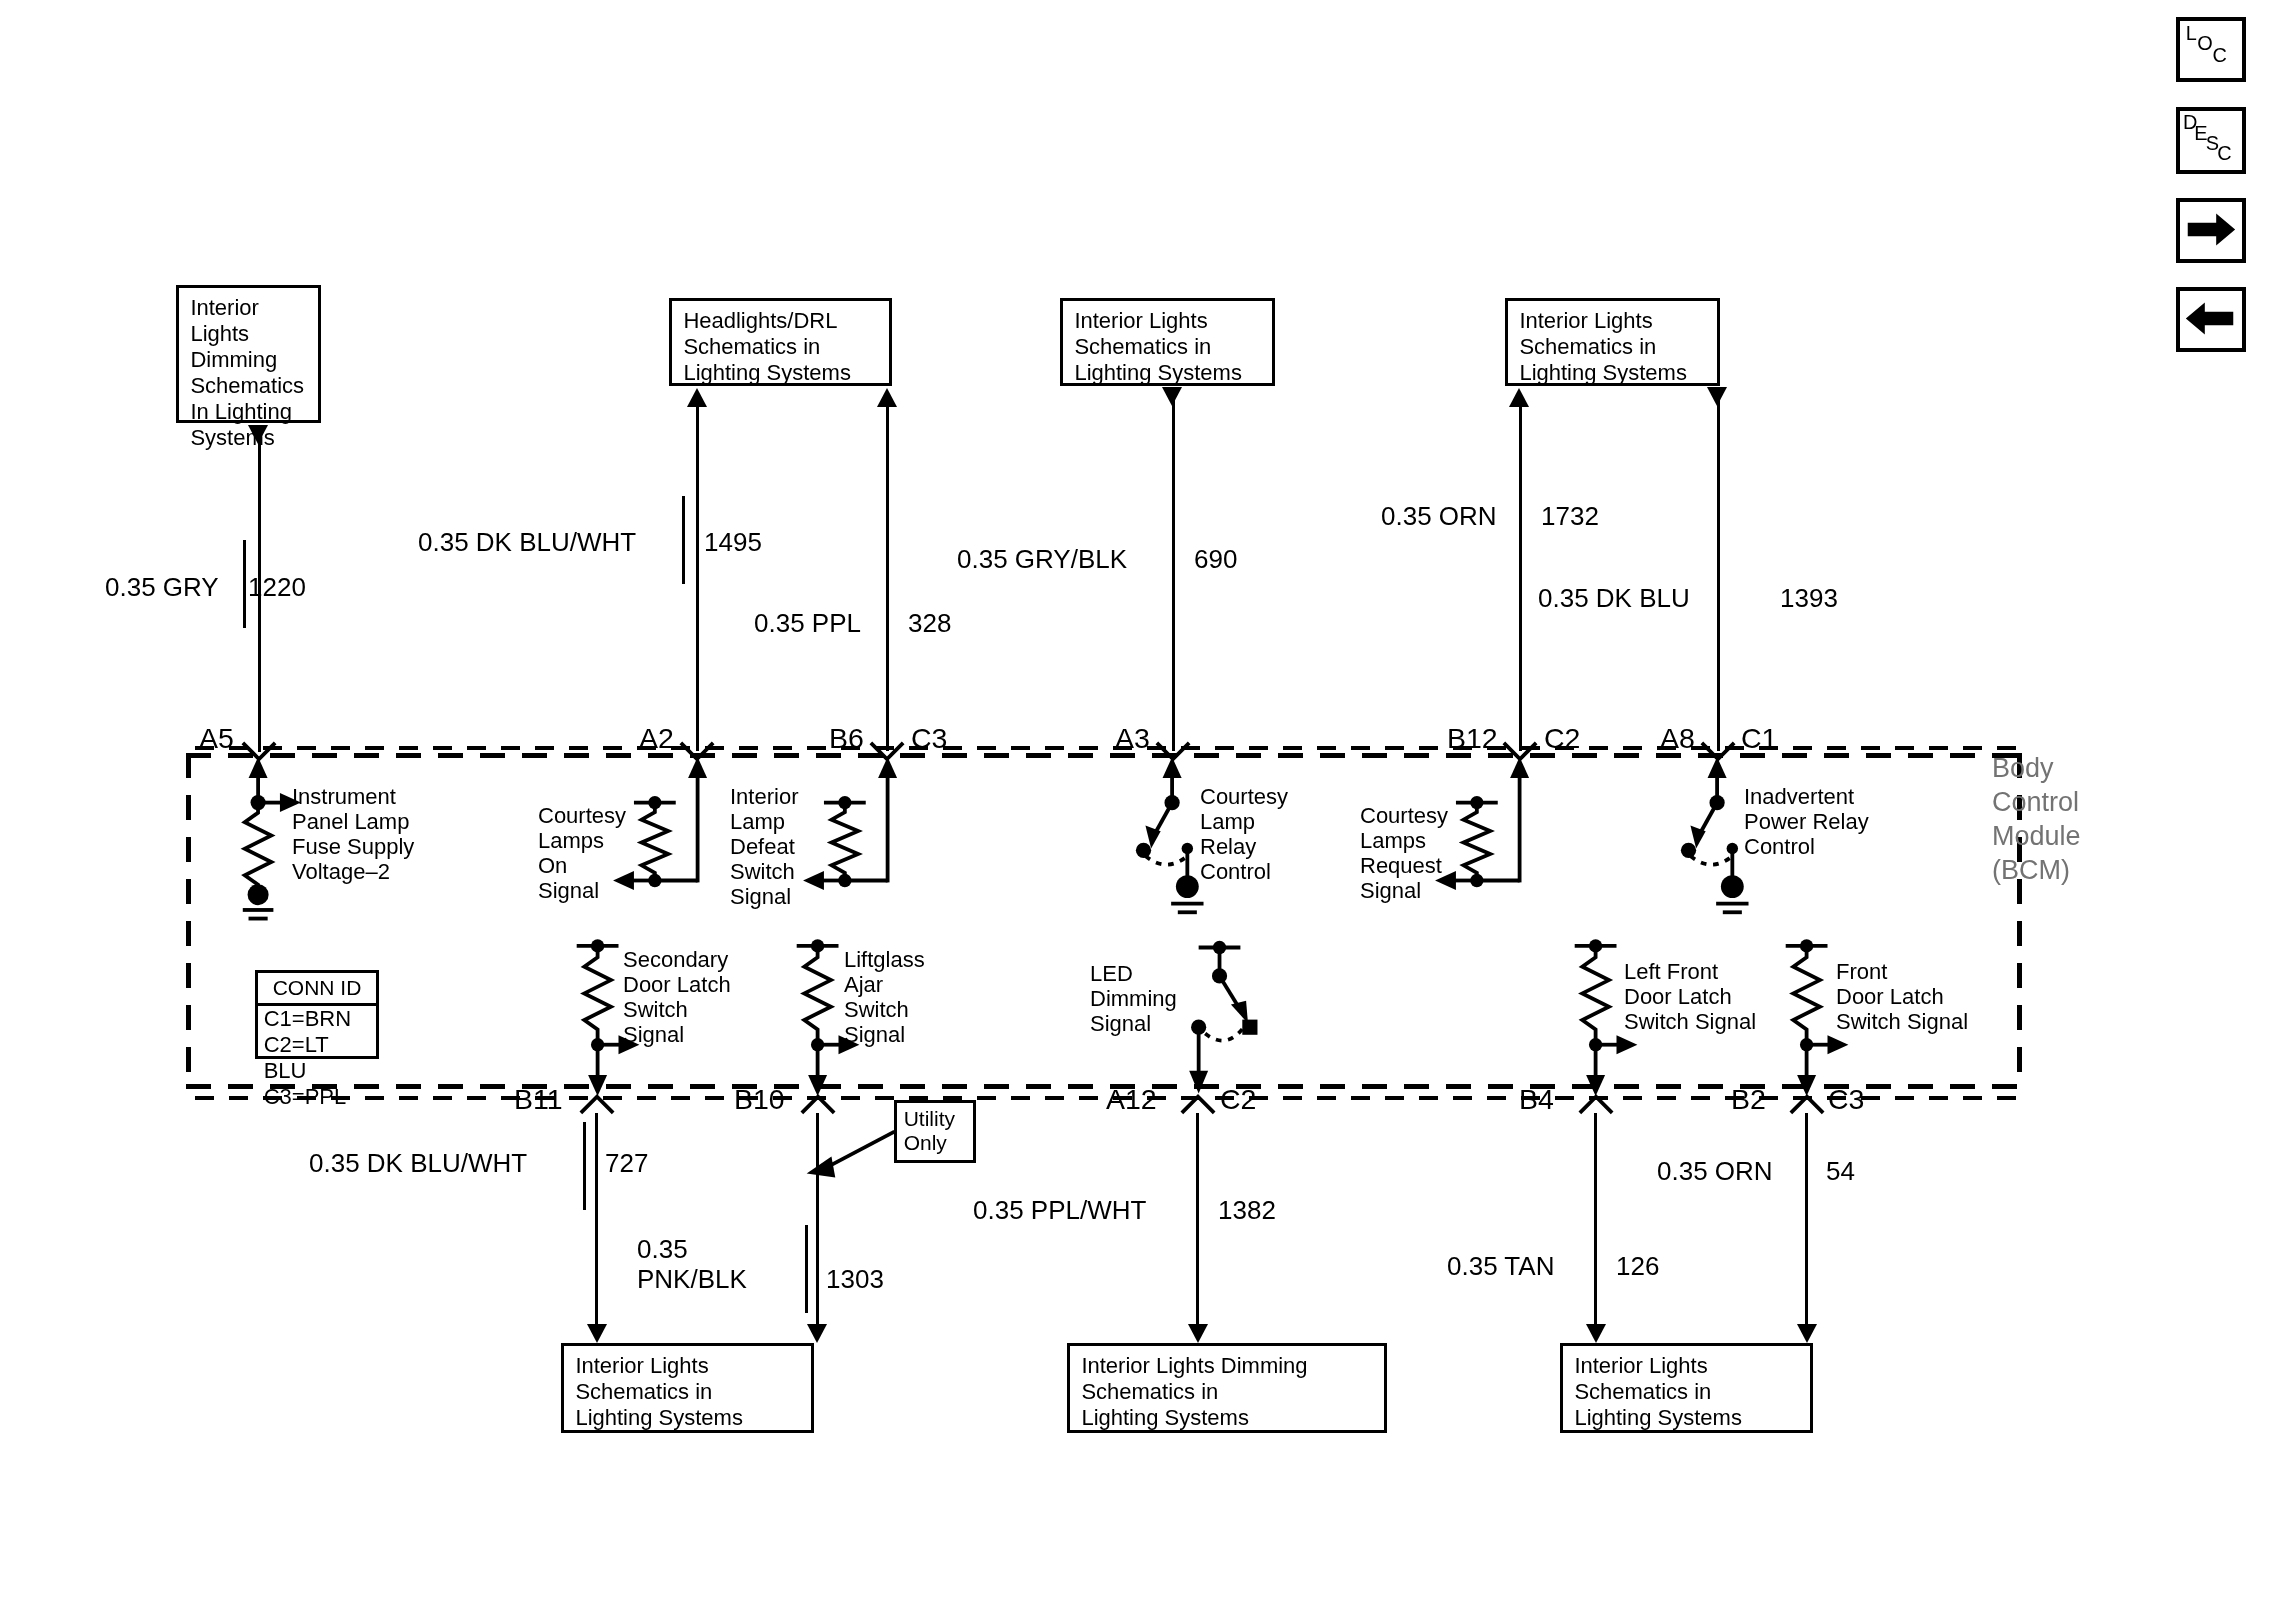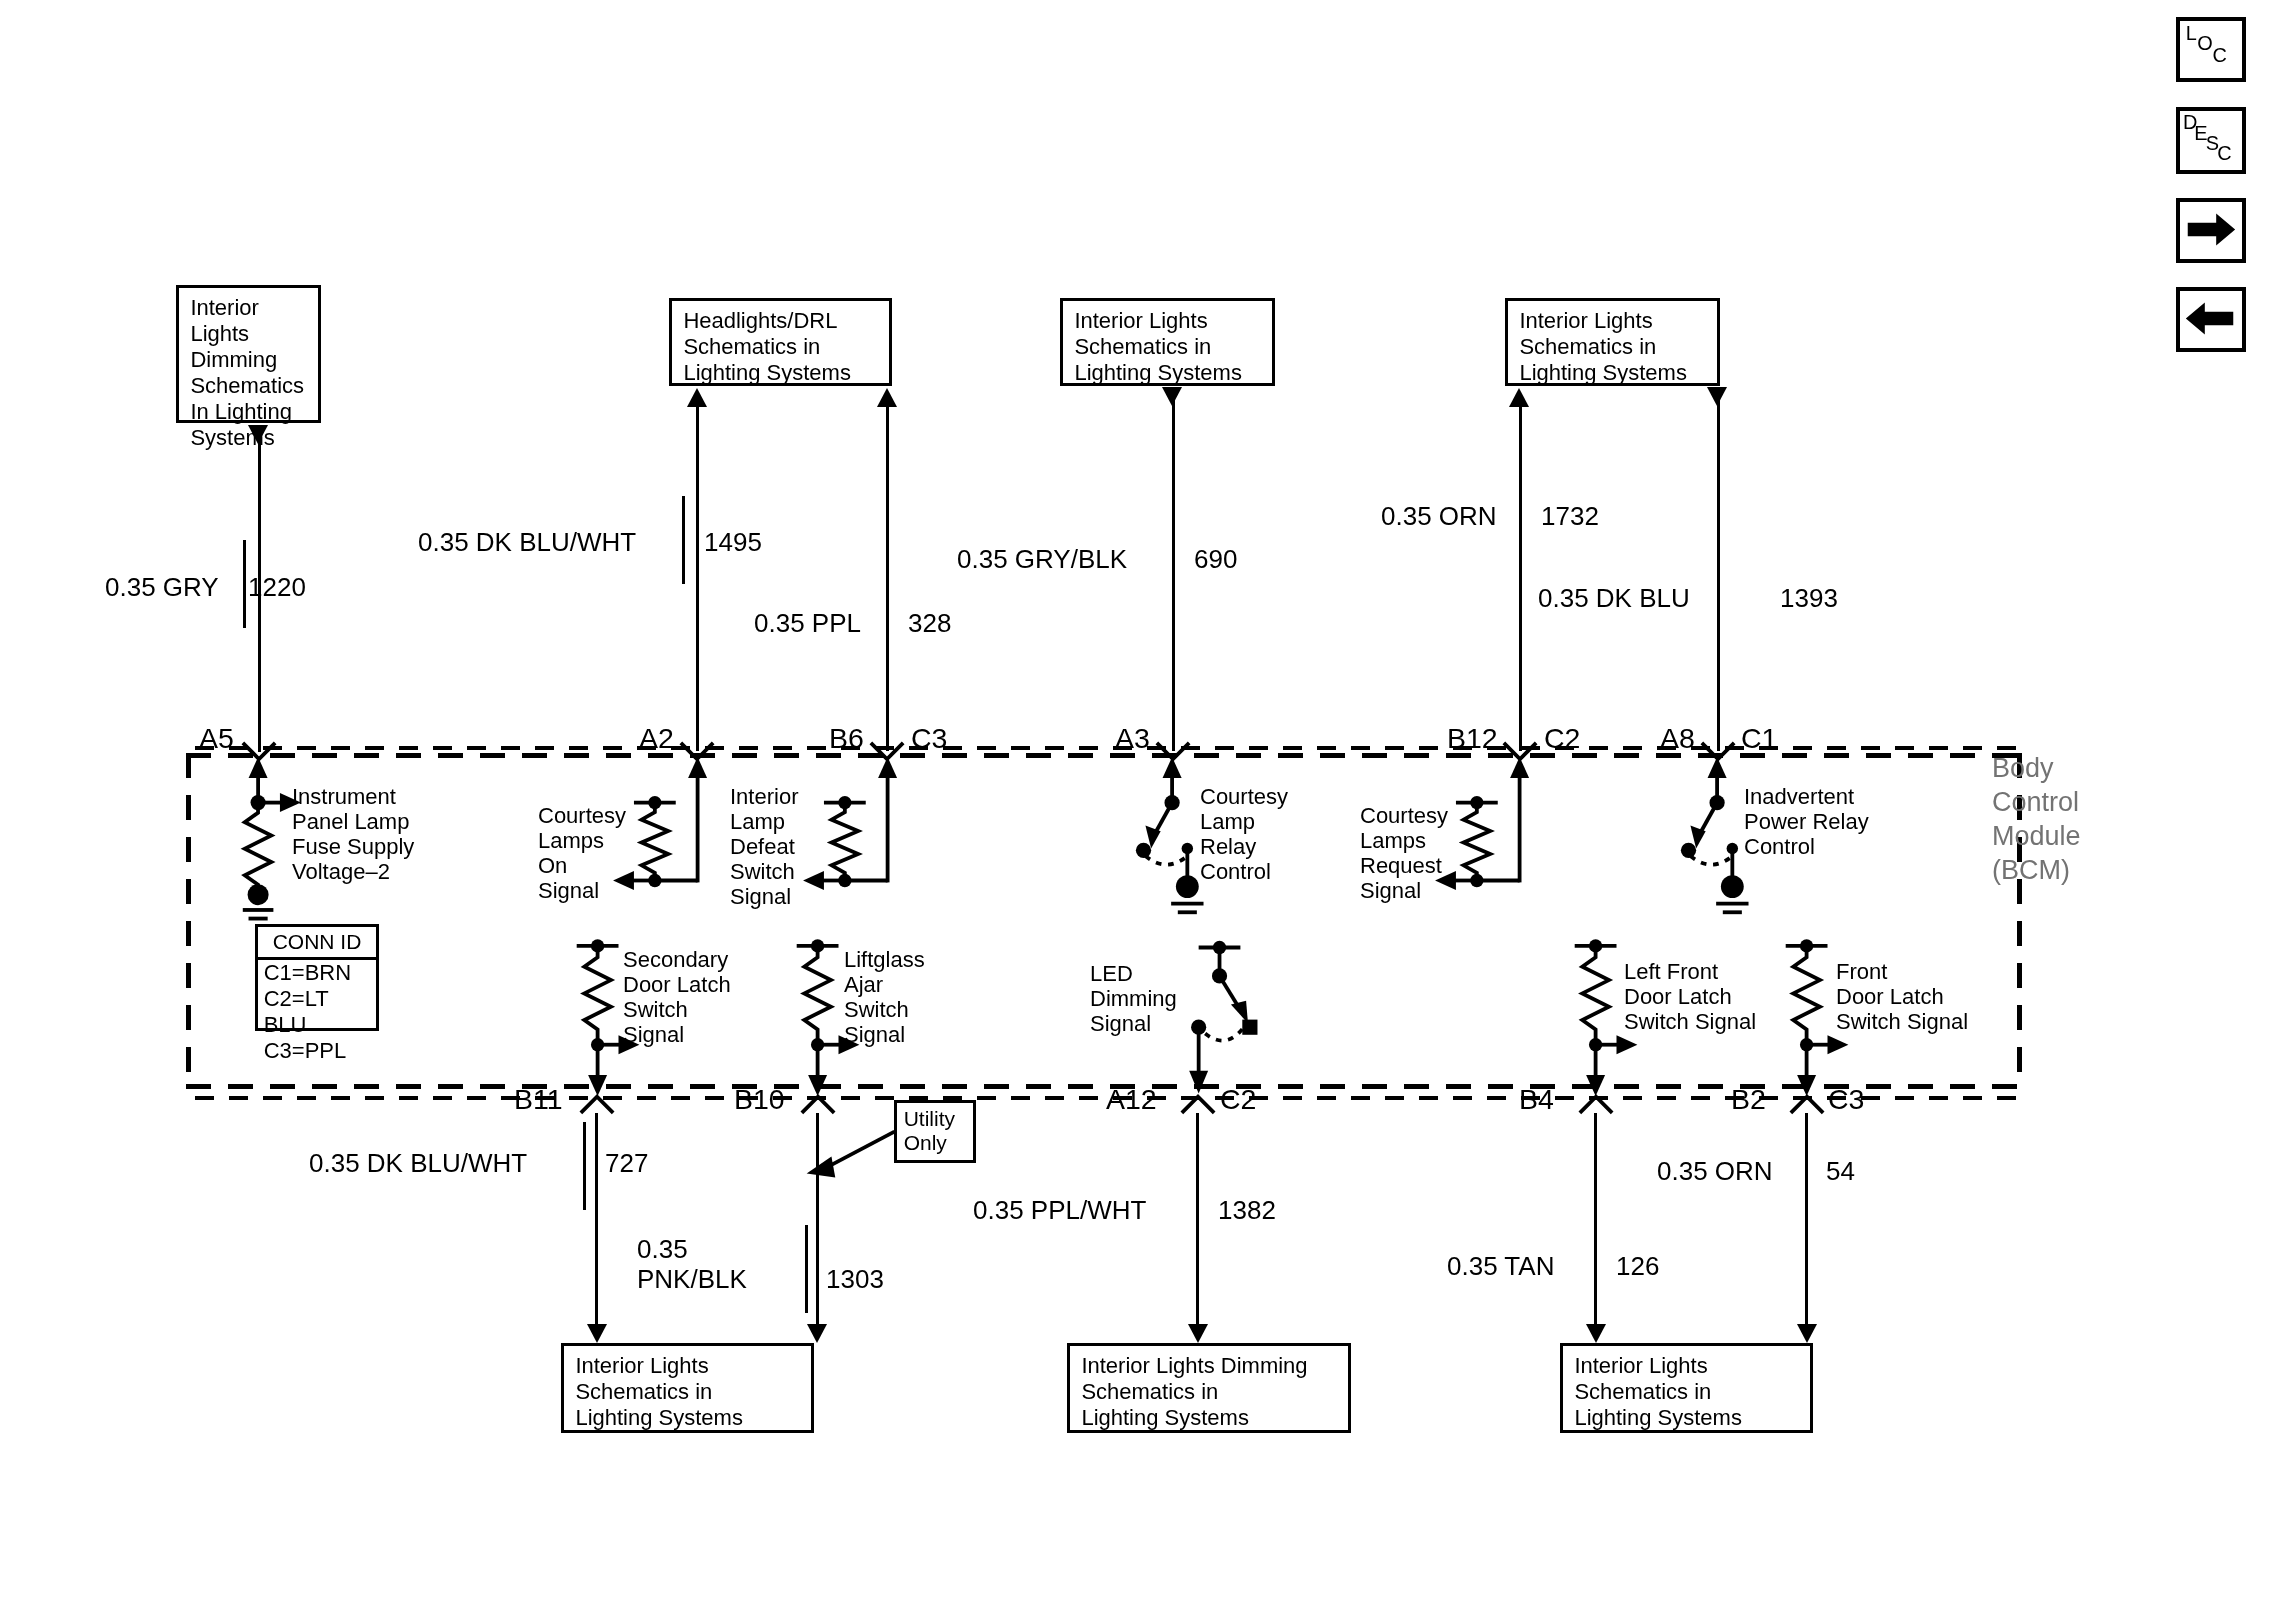--- a/index.html
+++ b/index.html
@@ -309,21 +309,21 @@
     <circle cx="58" cy="96" r="6" fill="#000"></circle>
     <line x1="58" y1="96" x2="58" y2="126" stroke="#000" stroke-width="4"></line>
     <circle cx="58" cy="136" r="12" fill="#000"></circle>
     <line x1="41" y1="154" x2="75" y2="154" stroke="#000" stroke-width="4"></line>
     <line x1="48" y1="163" x2="68" y2="163" stroke="#000" stroke-width="4"></line>
   </svg>
   <span class="lbl-sm" style="left:1744px;top:784px;">Inadvertent
 Power Relay
 Control</span>
 
-  <div class="conn-box" style="left:255px;top:924px;width:124px;height:107px;">
+  <div class="conn-box" style="left:255px;top:970px;width:124px;height:89px;">
     <div class="conn-hdr">CONN ID</div>
     <div class="conn-row">C1=BRN</div>
     <div class="conn-row">C2=LT BLU</div>
     <div class="conn-row">C3=PPL</div>
   </div>
 
   <svg style="position:absolute;left:552px;top:938px;" width="114" height="164" viewBox="0 0 120 172">
 
     <line x1="26" y1="8" x2="70" y2="8" stroke="#000" stroke-width="4"></line>
     <circle cx="48" cy="8" r="7" fill="#000"></circle>
@@ -476,21 +476,21 @@
   <span class="lbl" style="left:1657px;top:1157px;">0.35 ORN</span>
   <div class="sep" style="left:1805px;top:1130px;height:88px;"></div>
   <span class="lbl" style="left:1826px;top:1157px;">54</span>
 
   <div class="ref-box" style="left:561px;top:1343px;width:253px;height:90px;">
     <span style="white-space:pre-line;">Interior Lights
 Schematics in
 Lighting Systems</span>
   </div>
 
-  <div class="ref-box" style="left:1067px;top:1343px;width:284px;height:90px;">
+  <div class="ref-box" style="left:1067px;top:1343px;width:320px;height:90px;">
     <span style="white-space:pre-line;">Interior Lights Dimming
 Schematics in
 Lighting Systems</span>
   </div>
 
   <div class="ref-box" style="left:1560px;top:1343px;width:253px;height:90px;">
     <span style="white-space:pre-line;">Interior Lights
 Schematics in
 Lighting Systems</span>
   </div>

